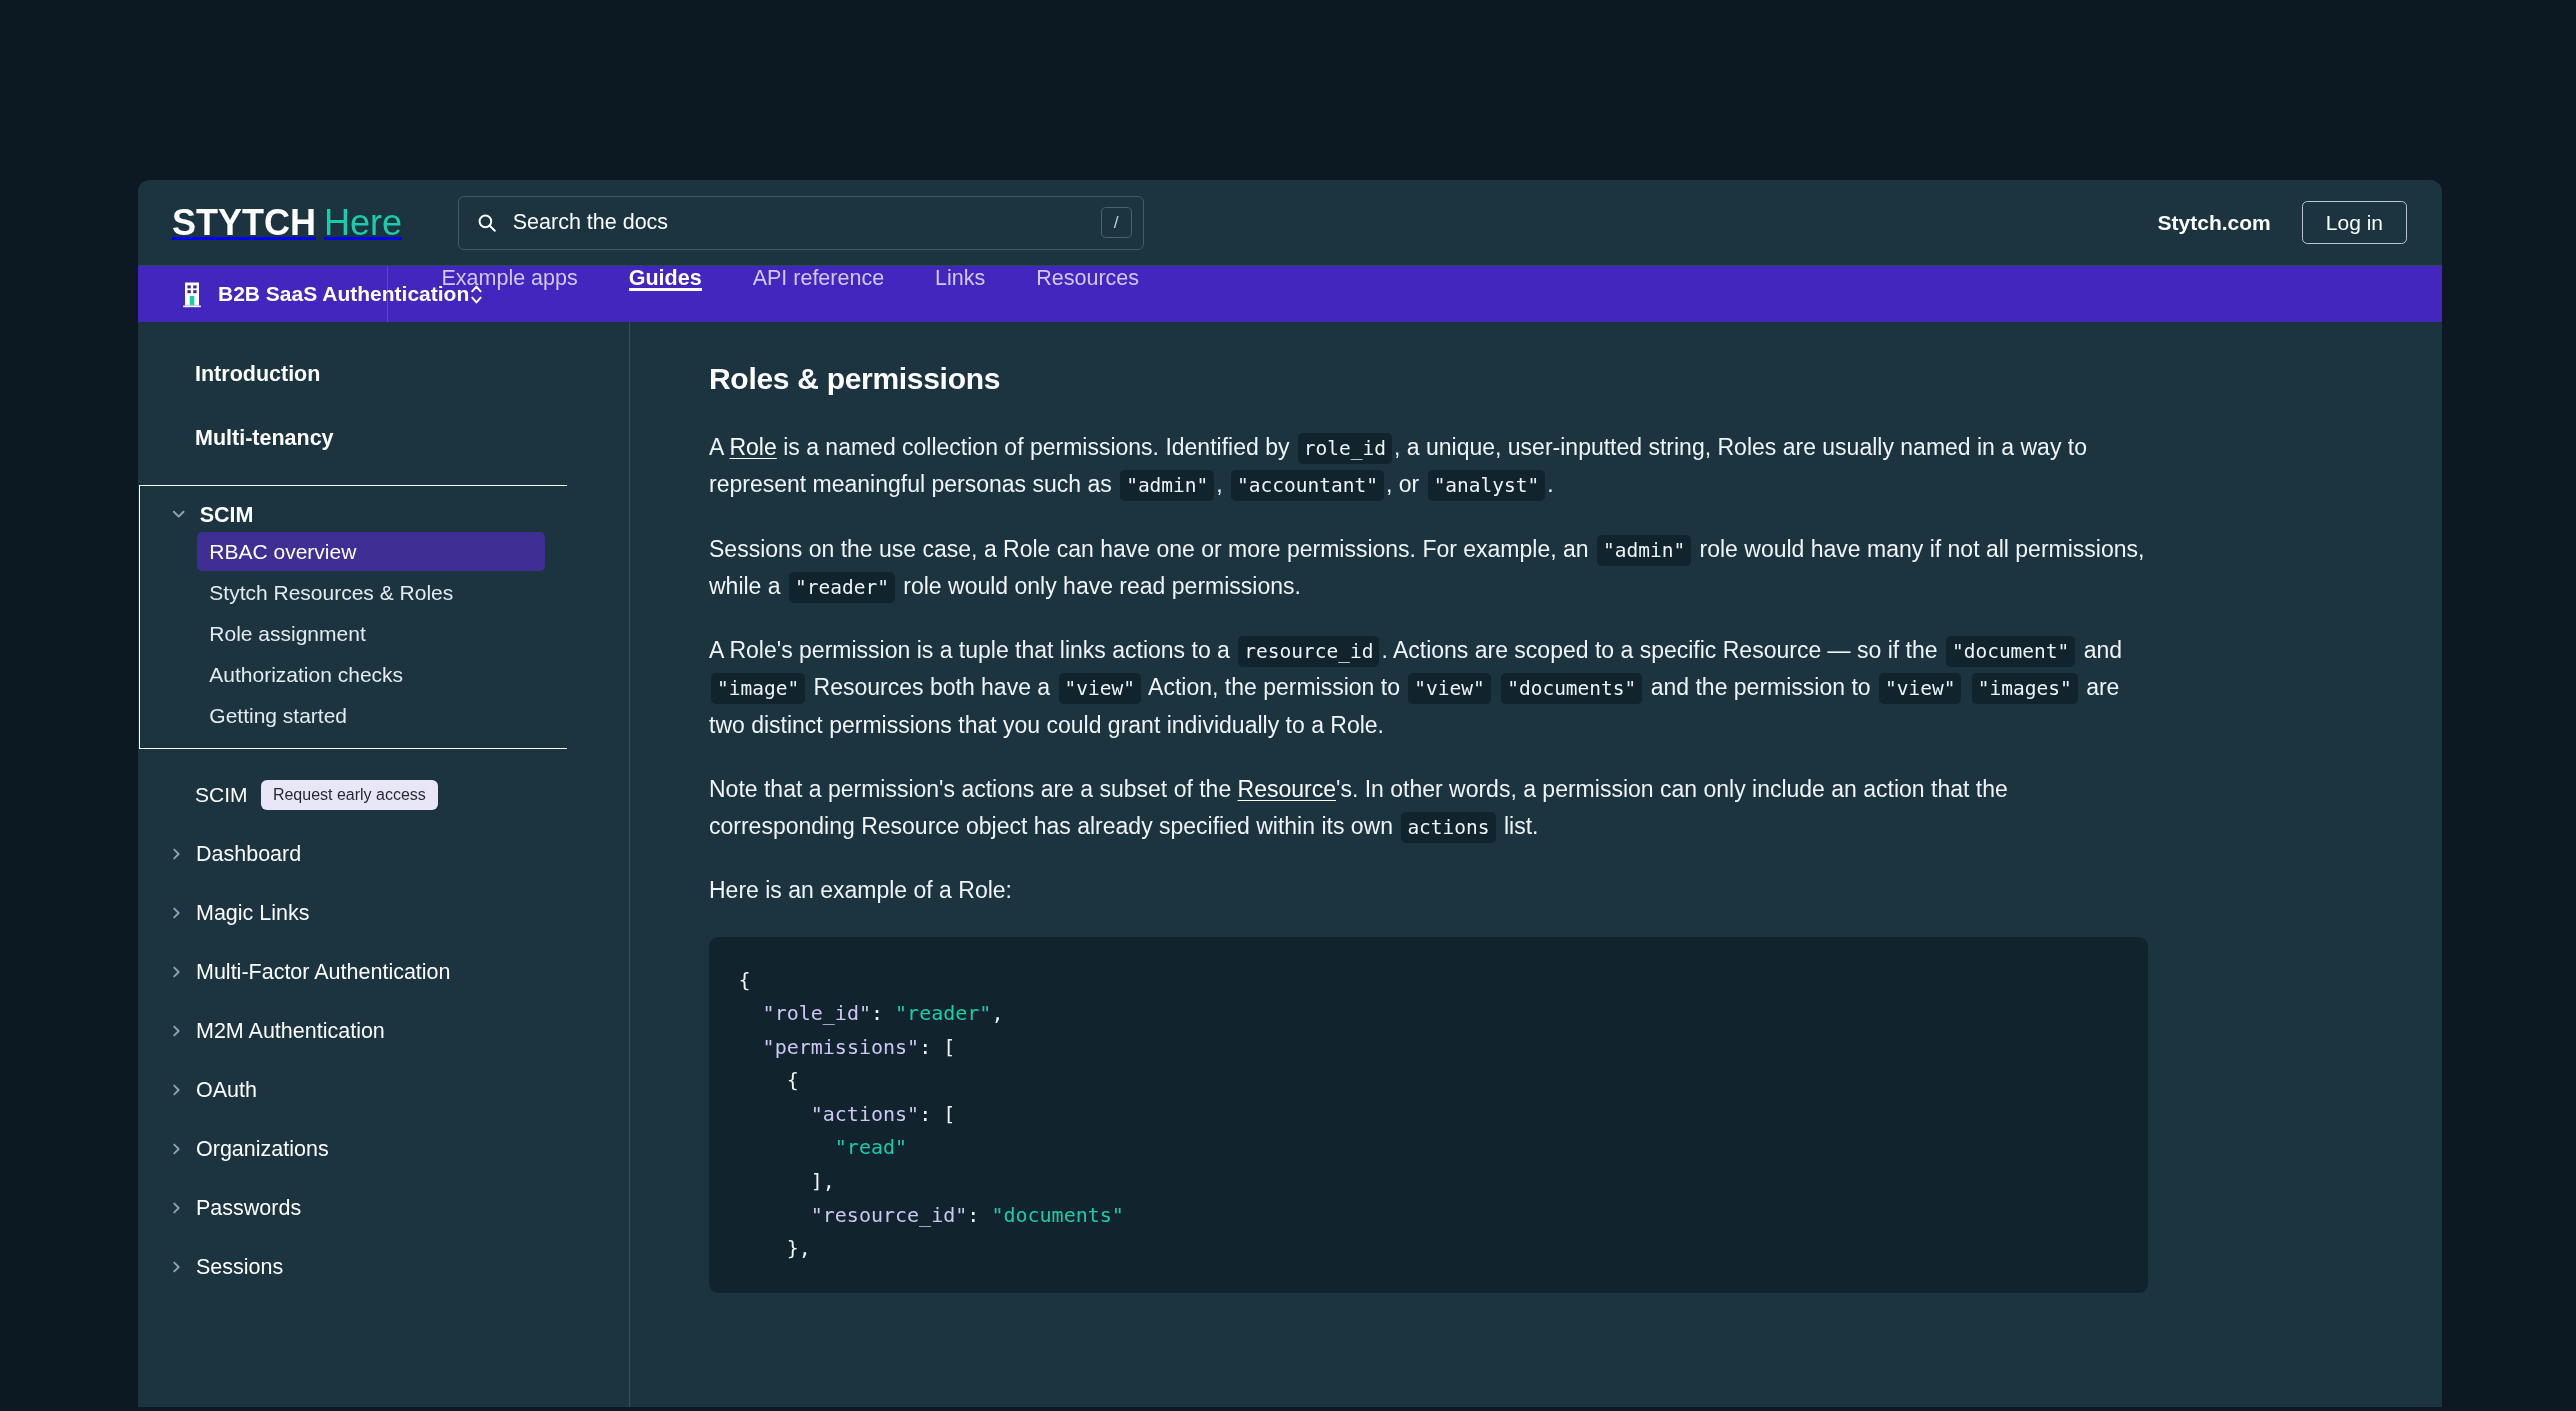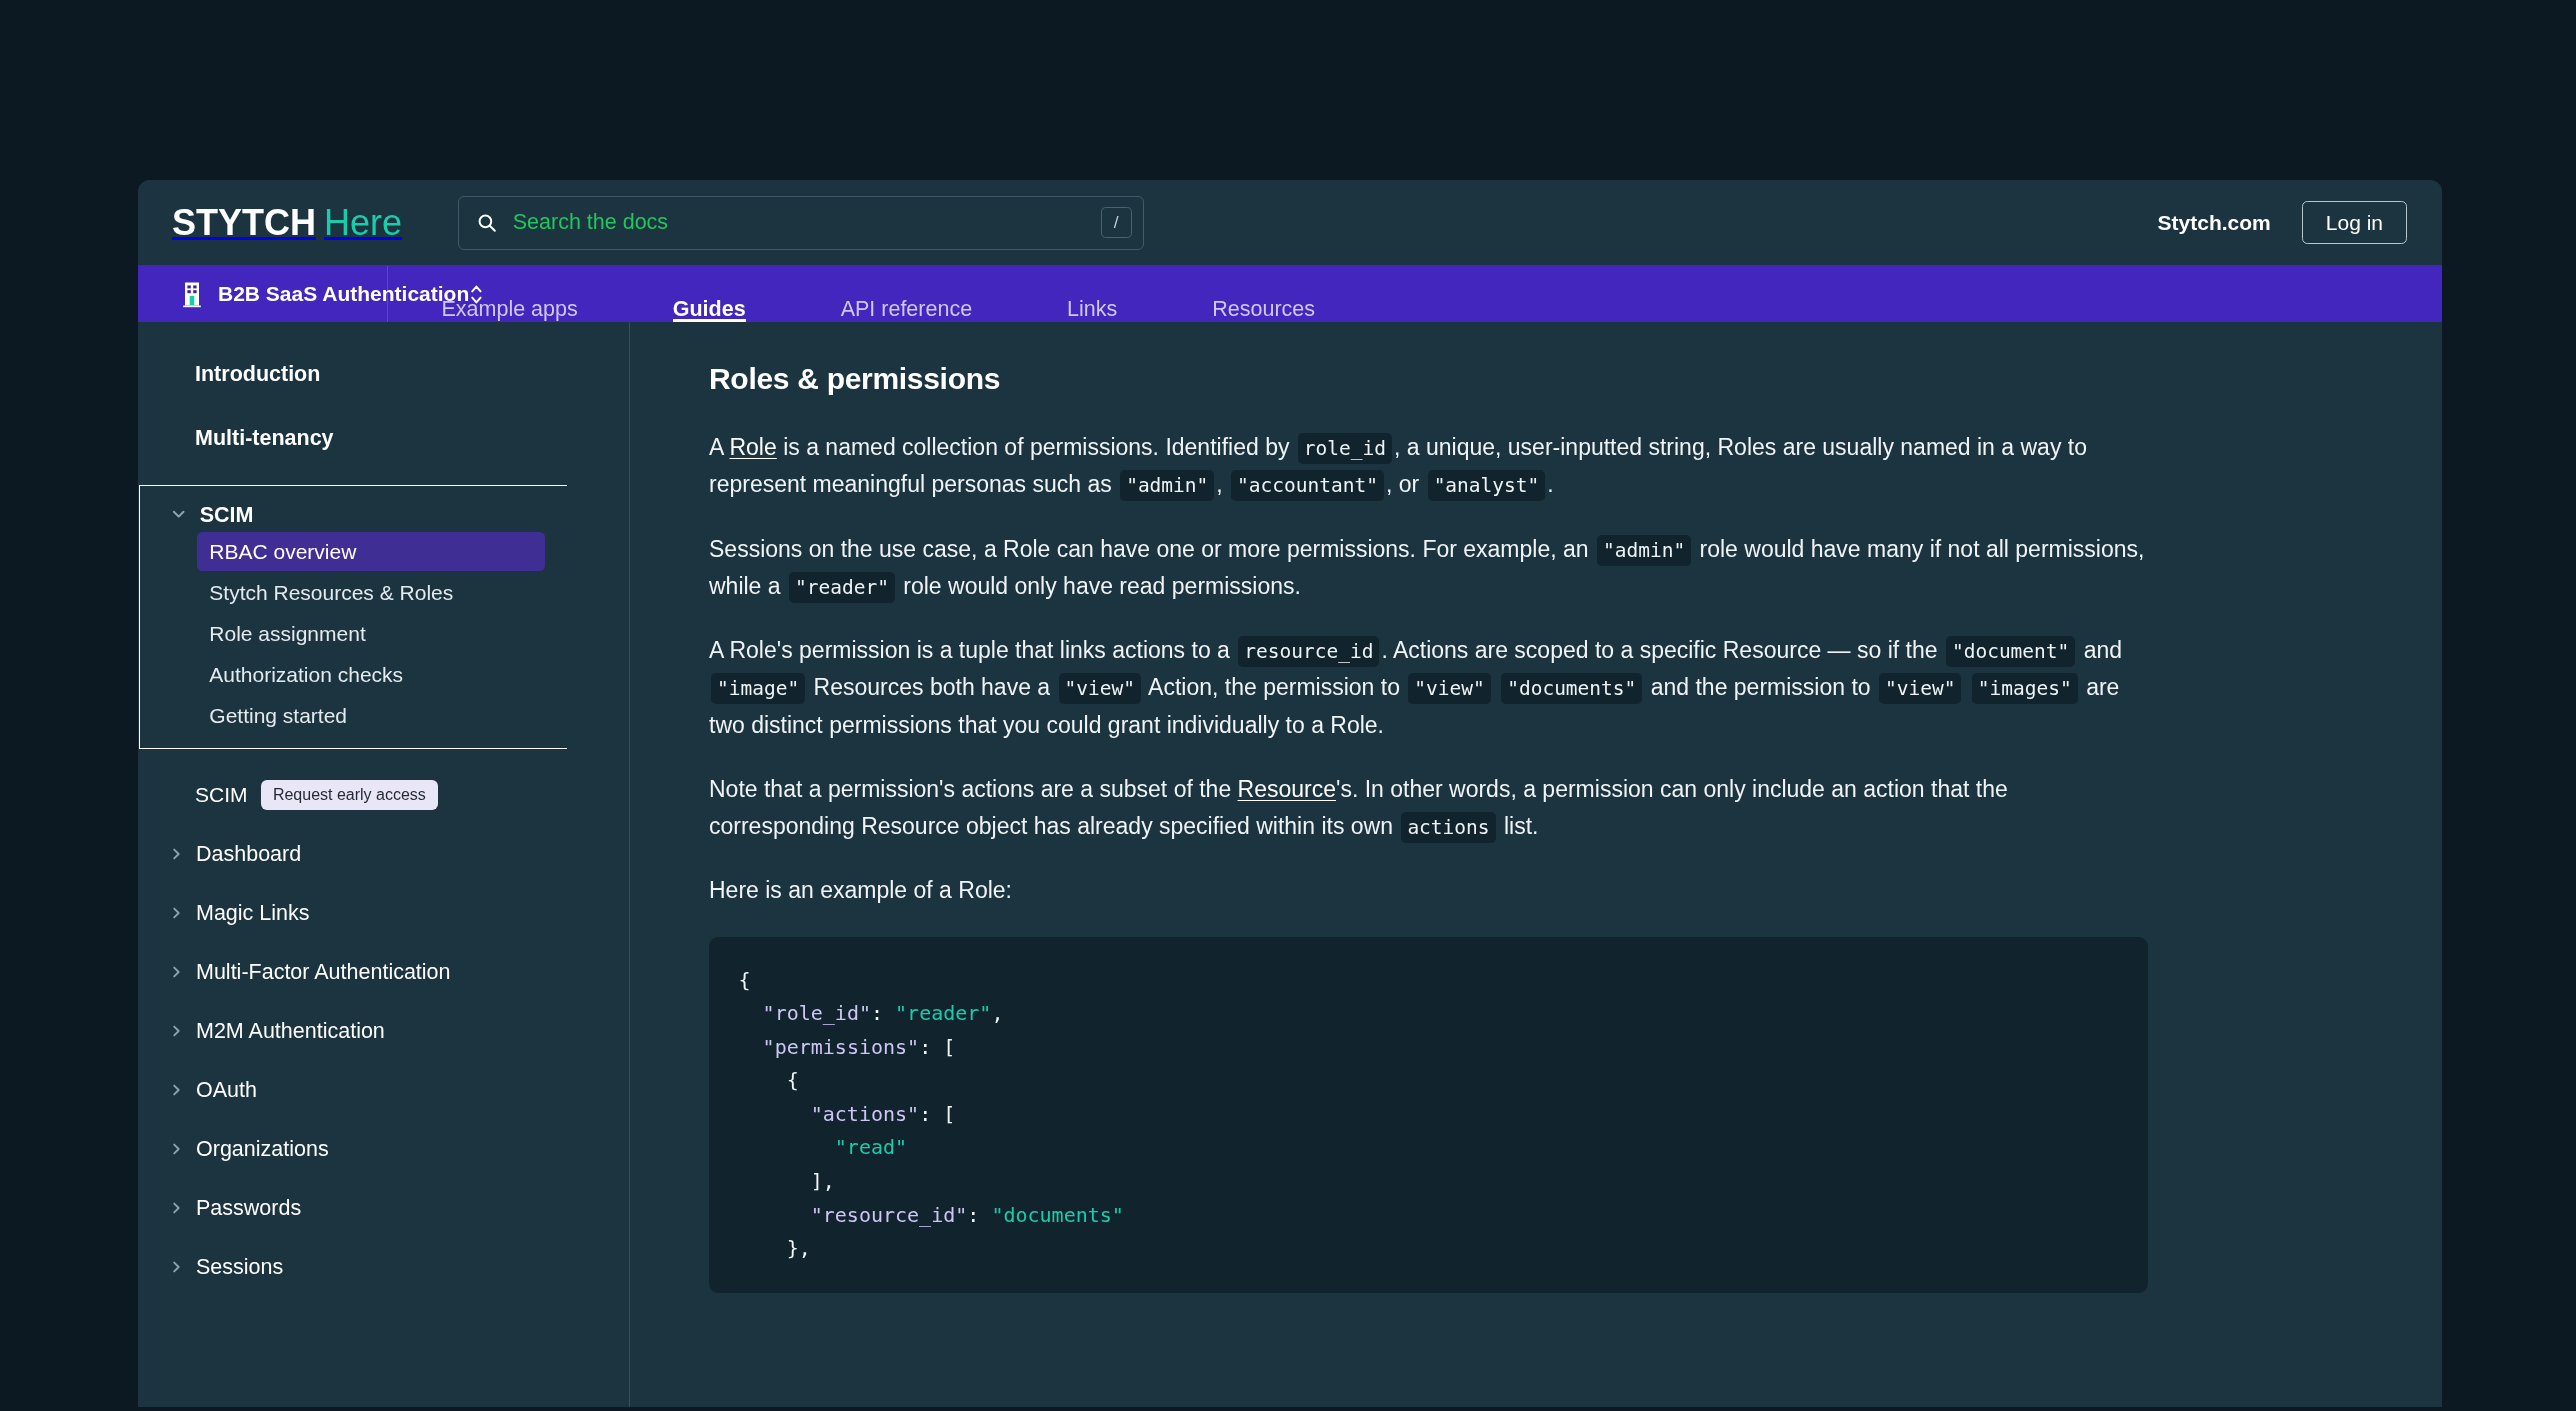--- a/index.html
+++ b/index.html
@@ -64,21 +64,21 @@
     border-radius: 6px;
     display: flex;
     align-items: center;
     padding: 0 11.4px 0 17.4px;
     background: transparent;
   }
   #search-icon { flex: 0 0 auto; display: flex; align-items: center; }
   #search-input-text {
     flex: 1;
     margin-left: 14.8px;
-    color: #22c55e;
+    color: #ffffff;
     font-size: 21.5px;
     font-weight: 400;
   }
   #search-kbd {
     width: 31px; height: 31px;
     border: 1px solid #4b626f;
     border-radius: 4.7px;
     display: flex; align-items: center; justify-content: center;
     color: #c2ced6;
     font-size: 17.4px;
@@ -130,21 +130,21 @@
   #product-building-icon { flex: 0 0 auto; display:flex; align-items:center; }
   #product-name {
     color: #ffffff;
     font-size: 21px;
     font-weight: 700;
     margin-left: 12px;
     white-space: nowrap;
   }
   #product-chevrons { margin-left: auto; display:flex; align-items:center; }
 
-  #nav-tabs { display: flex; align-items: flex-end; padding-left: 28px; gap: 44px; }
+  #nav-tabs { display: flex; align-items: flex-start; padding-left: 28px; }
   .nav-tab {
     position: relative;
     display: flex;
     align-items: center;
     padding: 0 25.5px;
     color: #cfc8f2;
     font-size: 21.5px;
     font-weight: 400;
     white-space: nowrap;
     cursor: pointer;

